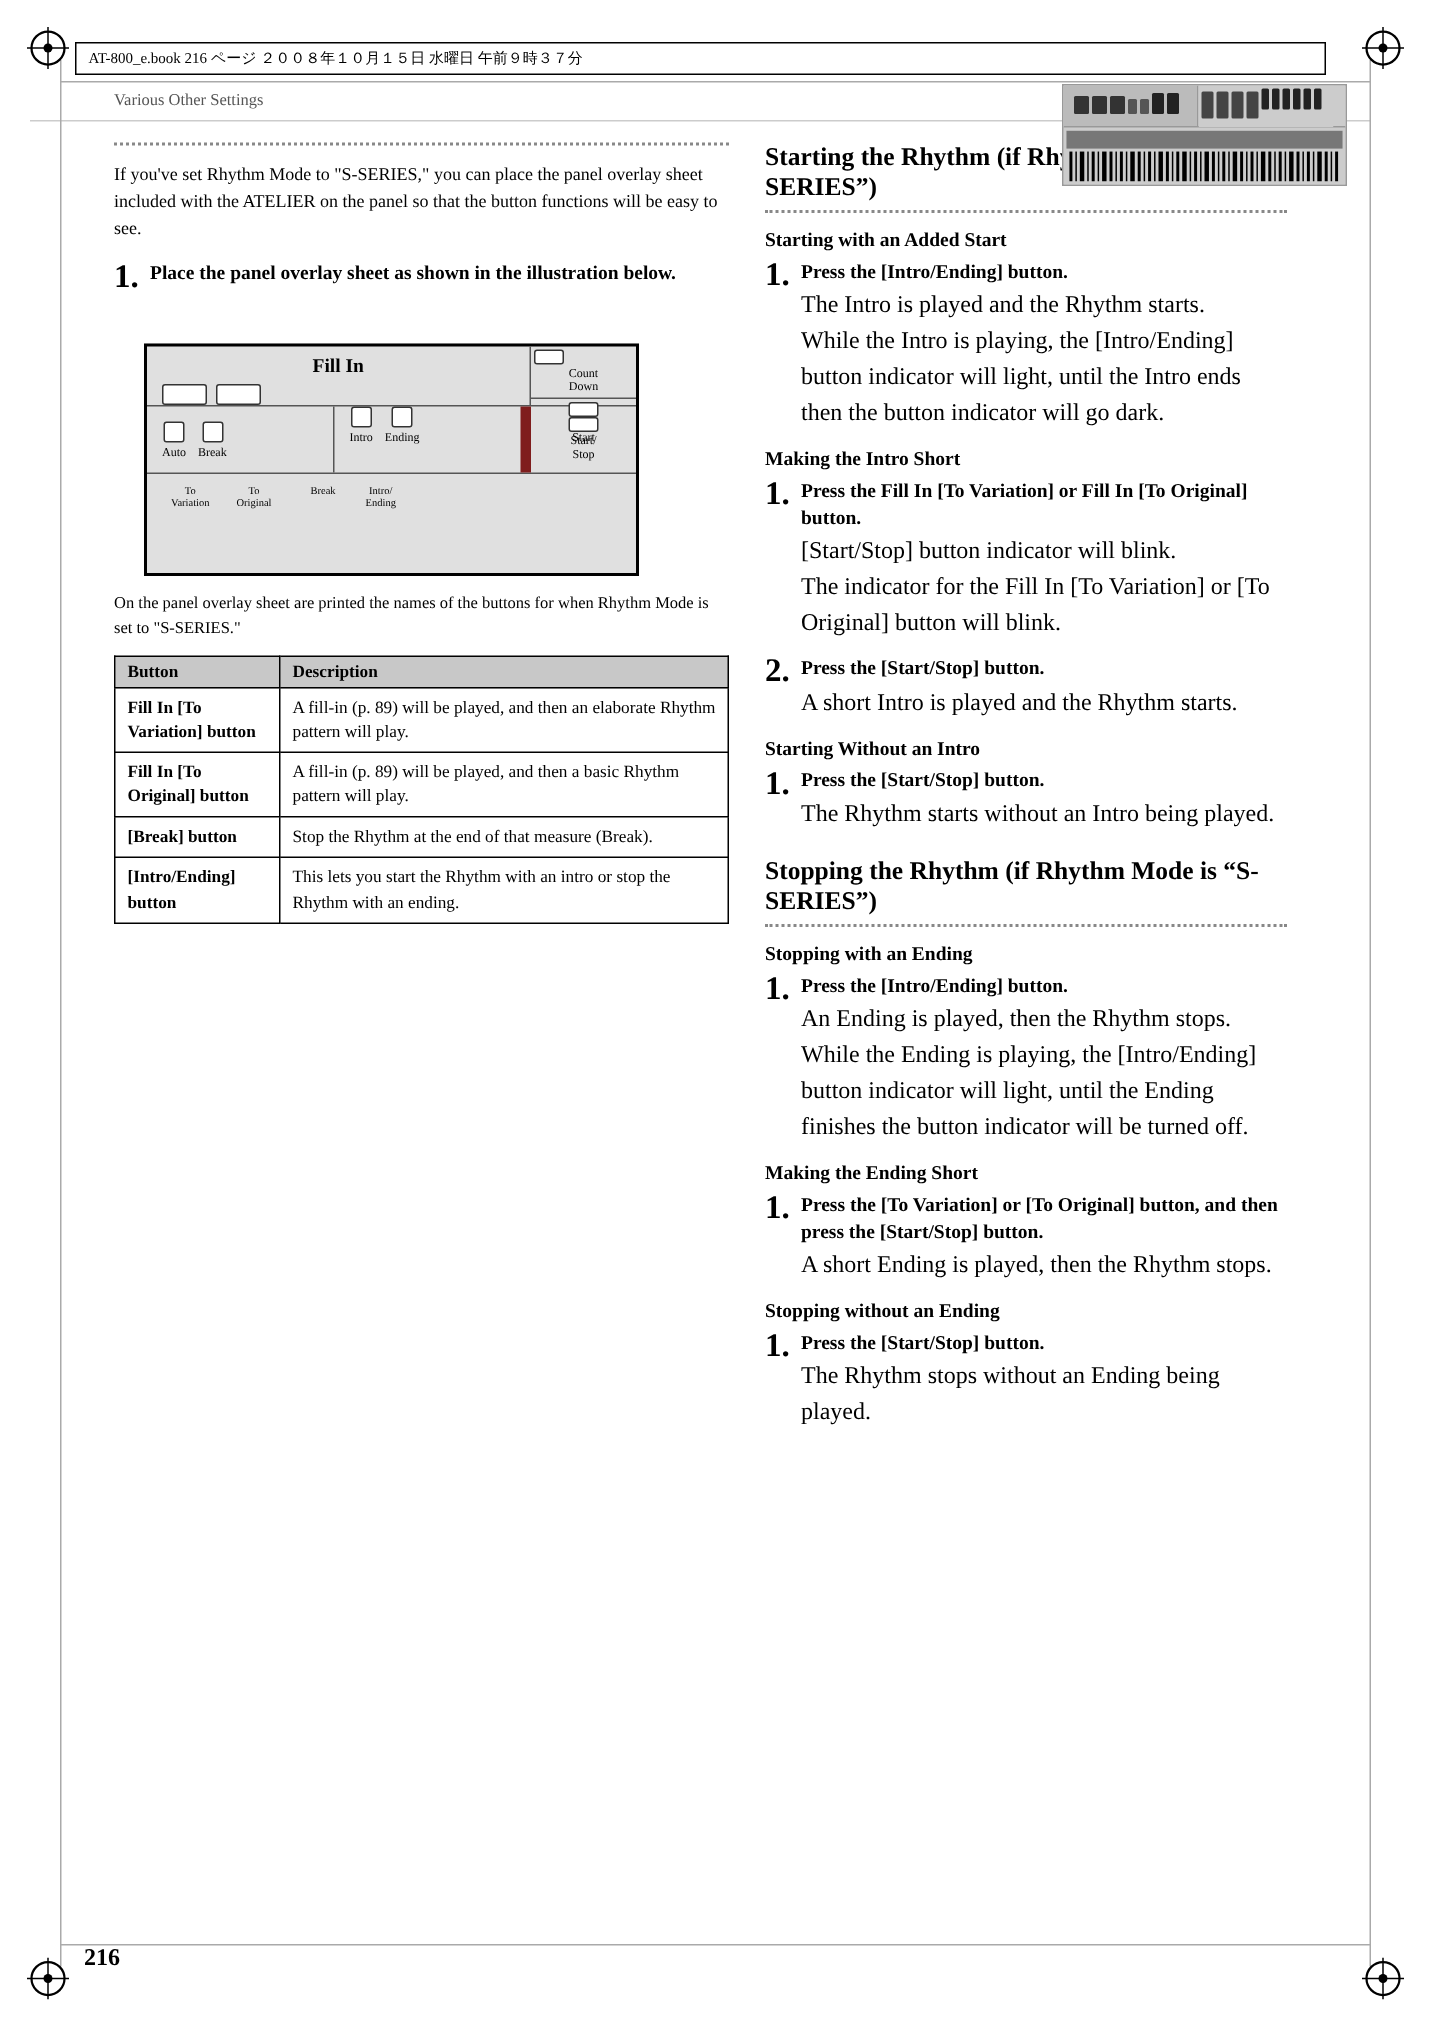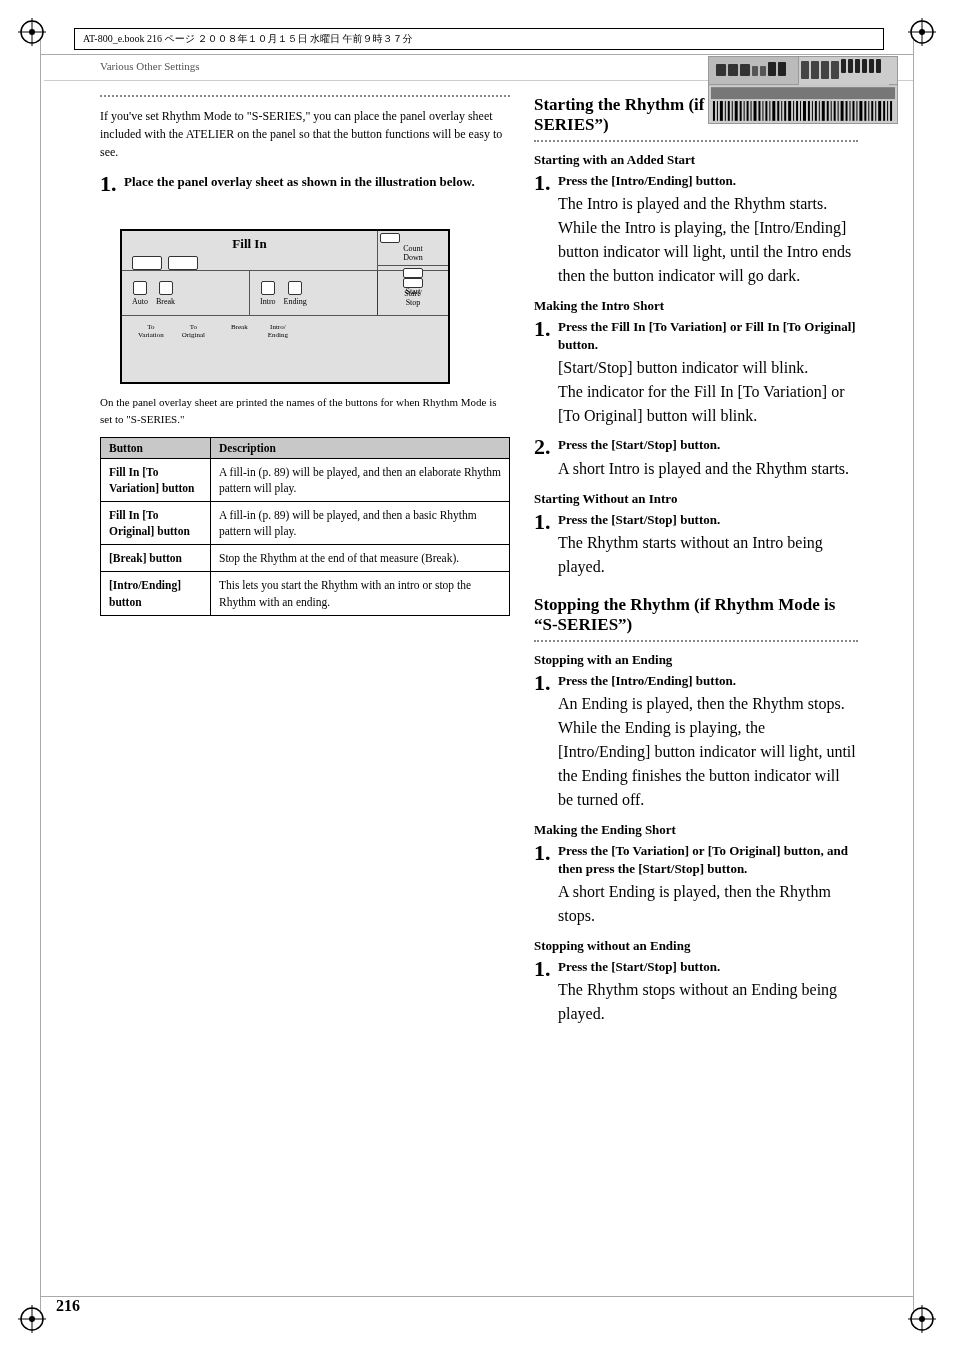--- a/index.html
+++ b/index.html
@@ -9,21 +9,21 @@
       background: #ffffff;
       font-family: 'Times New Roman', Times, serif;
       font-size: 13px;
       color: #000;
       position: relative;
     }
 
     .page-outer {
       width: 954px;
       min-height: 1351px;
-      padding: 28px 40px 30px 44px;
+      padding: 28px 40px 30px 20px;
       position: relative;
     }
 
     
     .reg-mark {
       position: absolute;
       width: 28px;
       height: 28px;
     }
     .reg-mark.tl { top: 18px; left: 18px; }
@@ -484,21 +484,21 @@
             <div style="flex:1; display:flex; align-items:center; gap:8px; padding:0 10px; border-right:1px solid #555;">
               <div style="display:flex; flex-direction:column; align-items:center; gap:2px;">
                 <div style="background:#fff; border:1px solid #333; border-radius:2px; width:14px; height:14px;"></div>
                 <span style="font-size:8px;">Auto</span>
               </div>
               <div style="display:flex; flex-direction:column; align-items:center; gap:2px;">
                 <div style="background:#fff; border:1px solid #333; border-radius:2px; width:14px; height:14px;"></div>
                 <span style="font-size:8px;">Break</span>
               </div>
             </div>
-            <div style="flex:1; display:flex; align-items:center; gap:8px; padding:0 10px; border-right:1px solid #7f1d1d;">
+            <div style="flex:1; display:flex; gap:8px; padding:0 10px; border-right:7px solid #7f1d1d;">
               <div style="display:flex; flex-direction:column; align-items:center; gap:2px;">
                 <div style="background:#fff; border:1px solid #333; border-radius:2px; width:14px; height:14px;"></div>
                 <span style="font-size:8px;">Intro</span>
               </div>
               <div style="display:flex; flex-direction:column; align-items:center; gap:2px;">
                 <div style="background:#fff; border:1px solid #333; border-radius:2px; width:14px; height:14px;"></div>
                 <span style="font-size:8px;">Ending</span>
               </div>
             </div>
             <div style="width:70px; display:flex; flex-direction:column; align-items:center; justify-content:center; padding:2px;">

